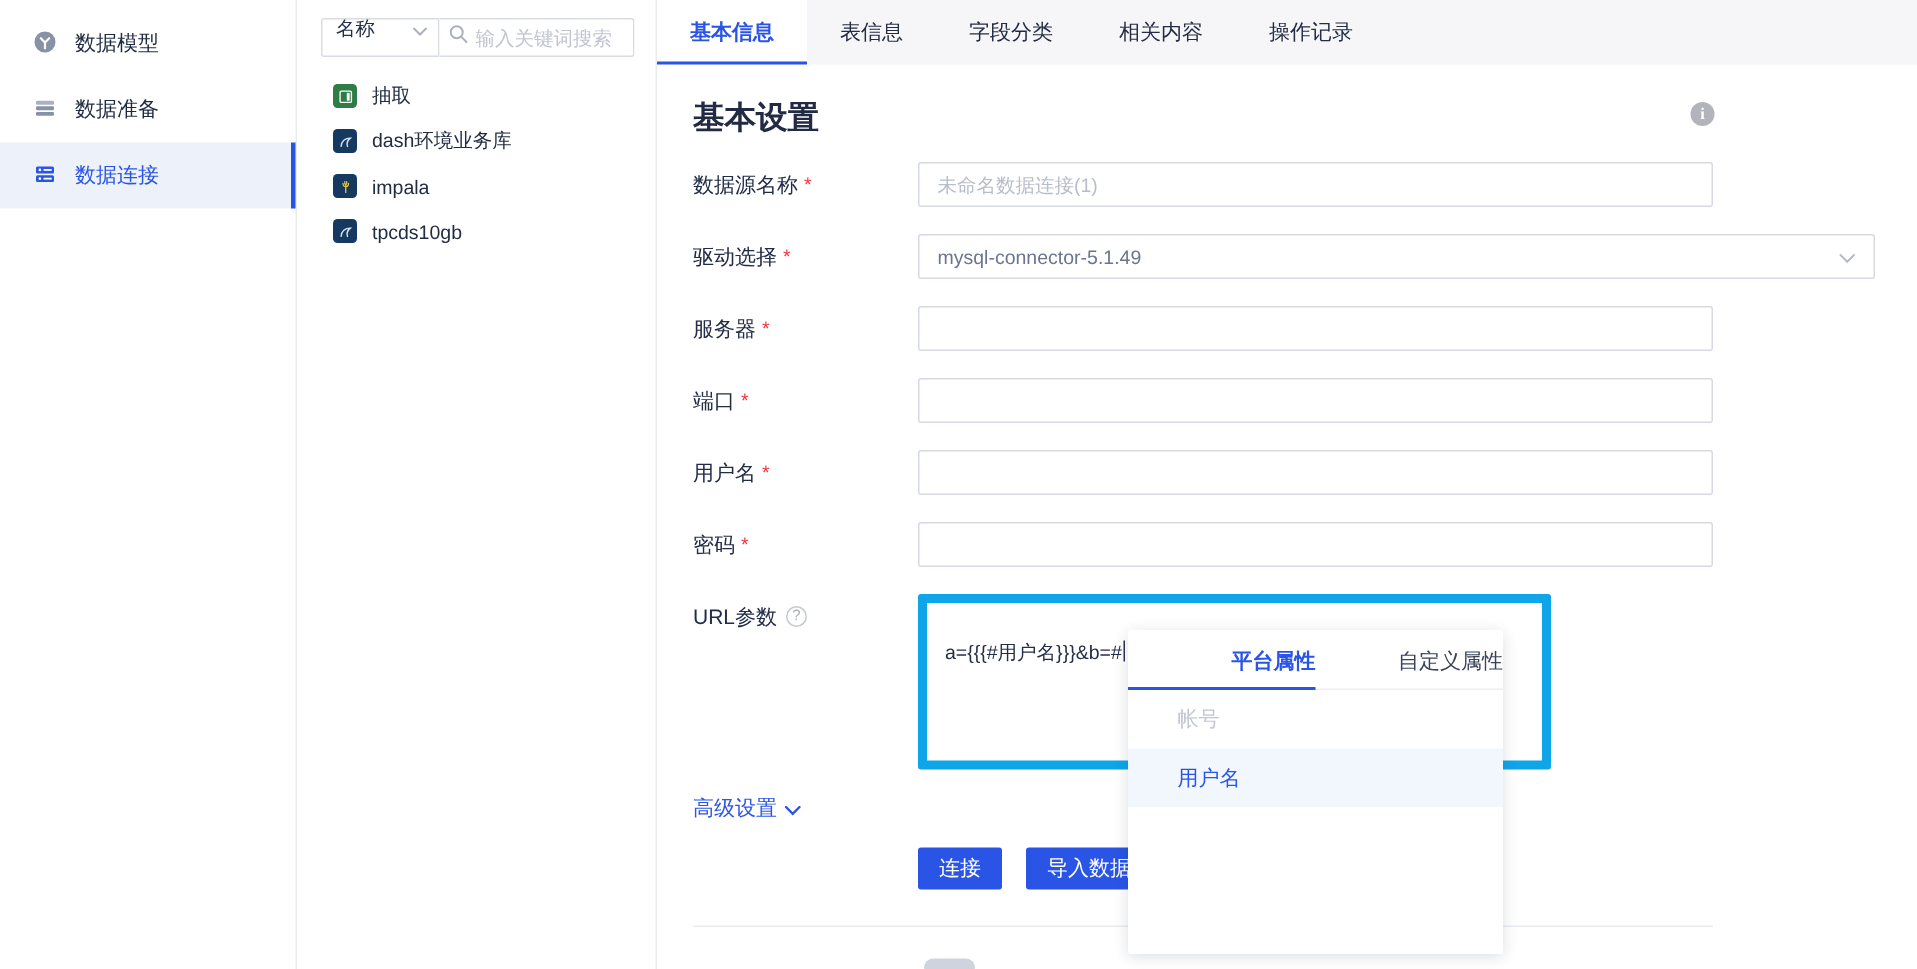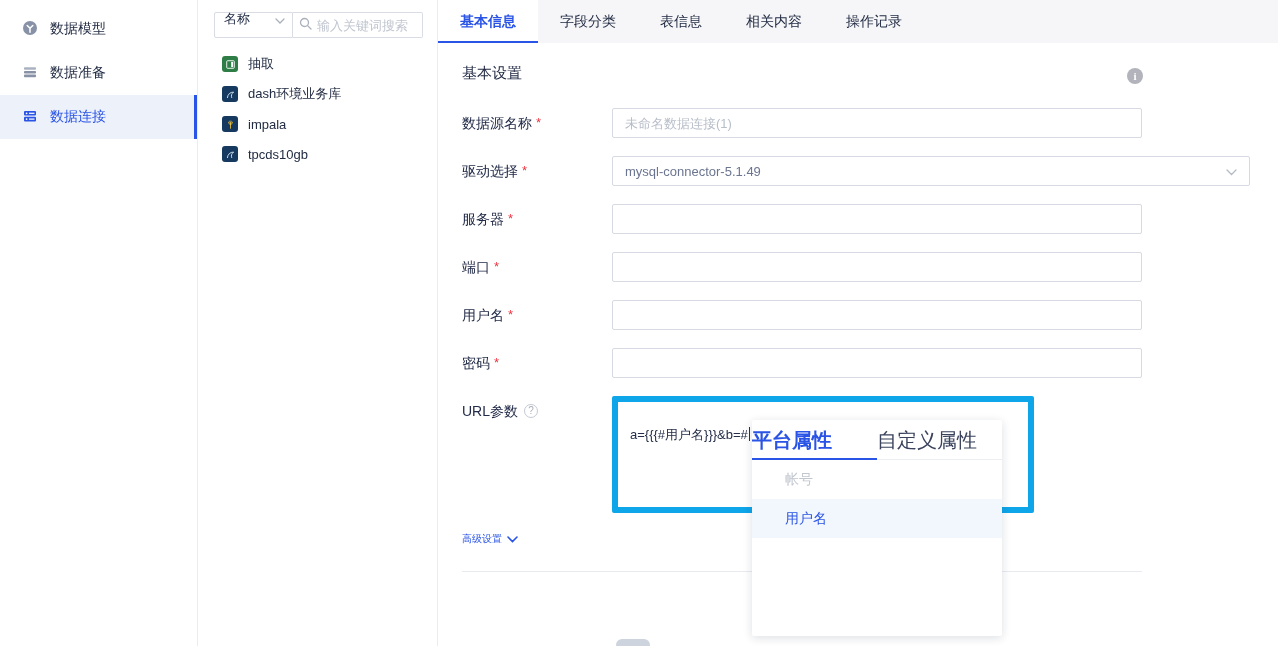--- a/index.html
+++ b/index.html
@@ -37,22 +37,22 @@
   
   .main { position:absolute; left:438px; top:0; width:840px; height:646px; background:#fff; }
   .tabbar { height:43px; background:#f6f6f8; display:flex; }
   .tab { position:relative; padding:0 22px; line-height:43px; font-size:14px;
     color:#232c44; cursor:pointer; white-space:nowrap; }
   .tab.active { background:#fff; color:#2a54e5; font-weight:bold; }
   .tab.active::after { content:""; position:absolute; left:0; bottom:0;
     width:100%; height:2px; background:#2a54e5; }
 
   .content { position:absolute; left:0; top:43px; width:840px; height:603px; }
-  .section-title { position:absolute; left:24px; top:21px; font-size:15px;
-    font-weight:normal; color:#222a44; }
+  .section-title { position:absolute; left:24px; top:21px; font-size:21px;
+    font-weight:bold; color:#222a44; }
   .info-ico { position:absolute; left:689px; top:25px; width:16px; height:16px;
     border-radius:50%; background:#b3b4bb; color:#fff; font-size:11px; font-weight:bold;
     font-family:"Liberation Serif",serif; display:flex; align-items:center;
     justify-content:center; cursor:pointer; }
 
   .form { position:absolute; left:24px; top:65px; }
   .frow { display:flex; align-items:center; height:30px; margin-bottom:18px; }
   .frow.tall { height:117px; align-items:flex-start; }
   .flabel { width:150px; font-size:14px; color:#222b47; display:flex;
     align-items:center; line-height:30px; }
@@ -66,35 +66,35 @@
   .tinput::placeholder { color:#b8bec9; }
   .dselect { width:638px; height:30px; border:1px solid #d7dae2; border-radius:2px;
     display:flex; align-items:center; justify-content:space-between; padding:0 12px;
     font-size:13px; color:#6b7590; cursor:pointer; background:#fff; }
   .turl { position:relative; width:422px; height:117px; border:6px solid #0ea5e9;
     border-radius:2px; background:#fff; padding:24px 12px; font-size:13px; color:#242e48;
     cursor:text; }
   .caret { display:inline-block; width:1px; height:14px; background:#2b3449;
     vertical-align:-2px; margin-left:1px; }
 
-  .advanced { display:flex; align-items:center; gap:5px; color:#2a54e5; font-size:10px;
+  .advanced { display:flex; align-items:center; gap:5px; color:#2a54e5; font-size:14px;
     cursor:pointer; margin:0 0 18px 0; height:16px; }
   .btn-row { display:flex; gap:16px; margin-left:150px; }
   .btn { height:28px; padding:0 14px; background:#2a54e5; color:#fff; border:none;
     border-radius:2px; font-size:14px; cursor:pointer; font-family:"Liberation Sans",sans-serif; }
   .divider { width:680px; height:1px; background:#e8eaf0; margin-top:24px; }
   .bottom-pill { position:absolute; left:178px; top:596px; width:34px; height:12px;
     border-radius:6px; background:#cdd4de; }
 
   
   .popup { position:absolute; left:314px; top:377px; width:250px; height:216px;
     background:#fff; box-shadow:0 2px 10px rgba(15,25,60,.14); border-radius:2px; z-index:10; }
   .popup-tabs { display:flex; height:40px; border-bottom:1px solid #eceef2; }
-  .ptab { position:relative; width:50%; text-align:left; line-height:40px;
-    font-size:20px; color:#3a425c; cursor:pointer; }
+  .ptab { position:relative; width:50%; text-align:right; line-height:40px;
+    font-size:14px; color:#3a425c; cursor:pointer; }
   .ptab.active { color:#2a54e5; font-weight:bold; }
   .ptab.active::after { content:""; position:absolute; left:0; bottom:-1px;
     width:100%; height:2px; background:#2a54e5; }
   .pitem { height:39px; line-height:39px; padding-left:33px; font-size:14px; cursor:pointer; }
   .pitem.muted { color:#c2c6cf; }
   .pitem.selected { background:#f2f6fd; color:#2a54e5; }
 </style>
 </head>
 <body>
 
@@ -186,22 +186,22 @@
           </svg>
       </span>
       <span>tpcds10gb</span>
     </div>
   </div>
 </div>
 
 <div class="main">
   <div class="tabbar">
     <div class="tab active">基本信息</div>
+    <div class="tab">表信息</div>
     <div class="tab">字段分类</div>
-    <div class="tab">表信息</div>
     <div class="tab">相关内容</div>
     <div class="tab">操作记录</div>
   </div>
 
   <div class="content">
     <div class="section-title">基本设置</div>
     <div class="info-ico">i</div>
 
     <div class="form">
 
@@ -272,20 +272,24 @@
 
       <div class="advanced">
         <span>高级设置</span>
         <span>
           <svg width="11" height="7" viewBox="0 0 11 7">
               <path d="M1 1l4.5 4.5L10 1" stroke="#2a54e5" stroke-width="1.6" fill="none" stroke-linecap="round"></path>
             </svg>
         </span>
       </div>
 
+      <div class="btn-row">
+        <button class="btn">连接</button>
+        <button class="btn">导入数据</button>
+      </div>
 
       <div class="divider"></div>
     </div>
 
     <div class="bottom-pill"></div>
 
     <div class="popup">
       <div class="popup-tabs">
         <div class="ptab active">平台属性</div>
         <div class="ptab">自定义属性</div>

